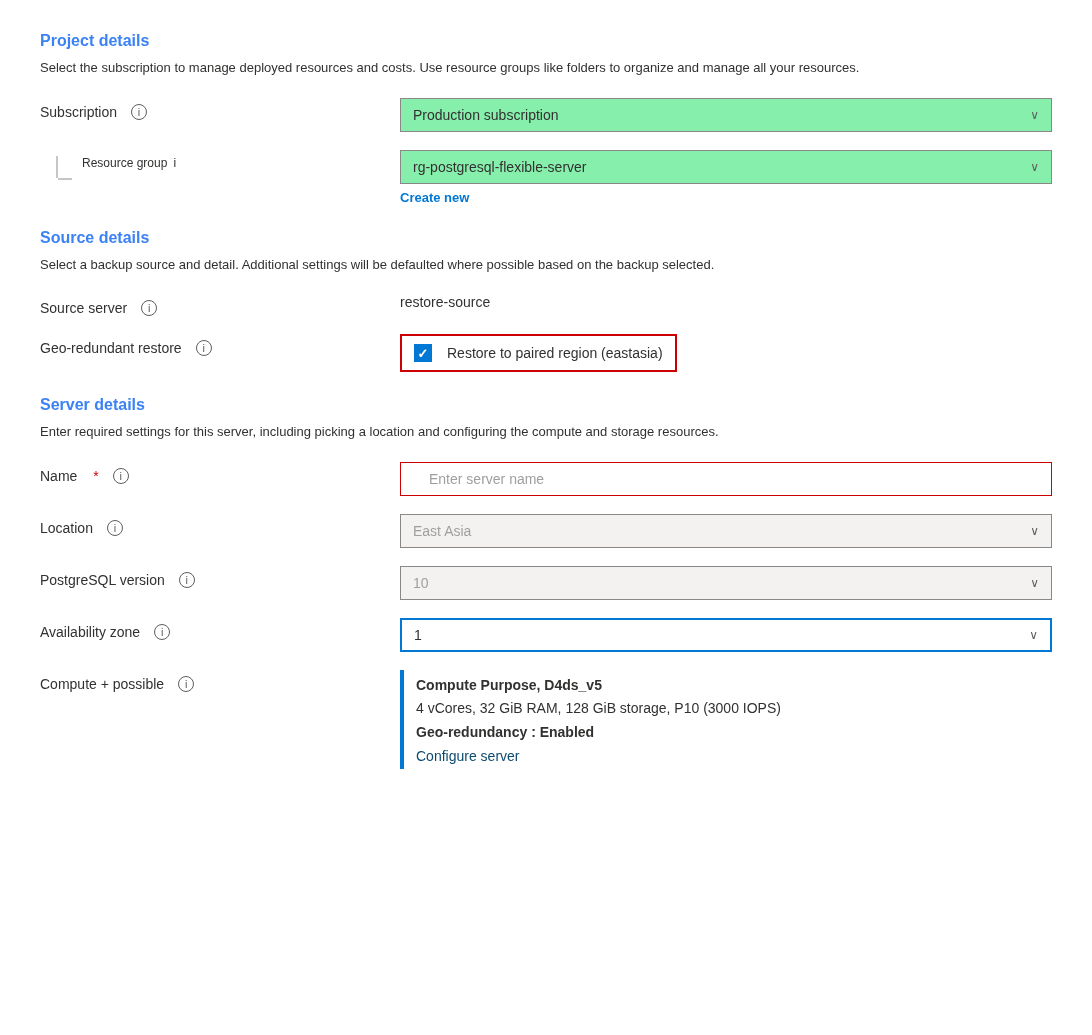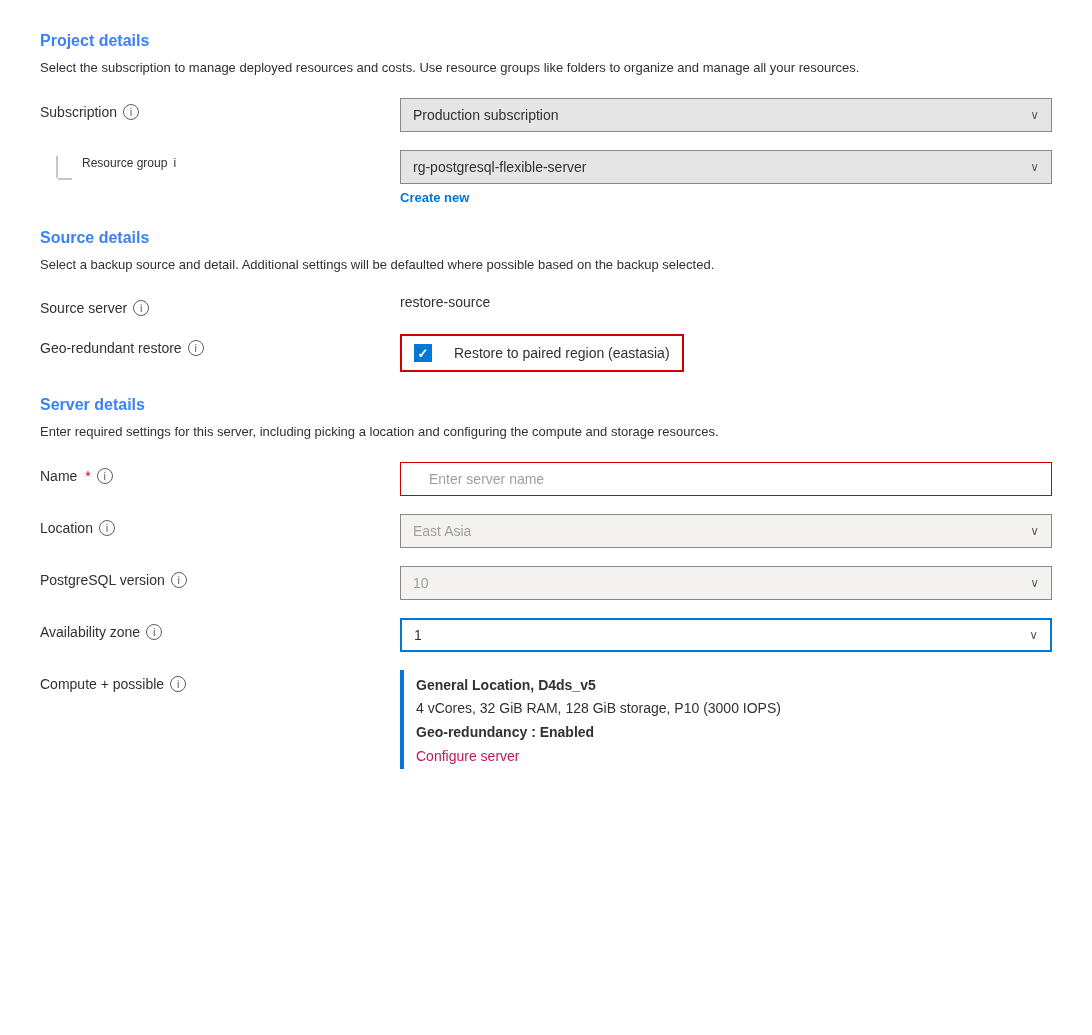--- a/index.html
+++ b/index.html
@@ -30,21 +30,21 @@
       display: flex;
       align-items: flex-start;
       margin-bottom: 18px;
     }
 
     .field-label {
       width: 360px;
       min-width: 360px;
       display: flex;
       align-items: center;
-      gap: 6px;
+      gap: 14px;
       padding-top: 6px;
       font-size: 14px;
       color: #323130;
     }
 
     .field-label .required {
       color: #c00;
       margin-left: 2px;
     }
 
@@ -62,21 +62,21 @@
       flex-shrink: 0;
     }
 
     .field-control {
       flex: 1;
     }
 
     .dropdown {
       width: 100%;
       border: 1px solid #8a8886;
-      background: #e5e5e5;
+      background: #86efac;
       padding: 6px 12px;
       display: flex;
       align-items: center;
       justify-content: space-between;
       cursor: pointer;
       font-size: 14px;
       color: #323130;
       min-height: 34px;
     }
 
@@ -125,21 +125,21 @@
 
     .source-server-value {
       font-size: 14px;
       color: #323130;
       padding-top: 6px;
     }
 
     .checkbox-area {
       display: flex;
       align-items: center;
-      gap: 22px;
+      gap: 15px;
       border: 2px solid #c00;
       padding: 8px 12px;
       display: inline-flex;
     }
 
     .checkbox-checked {
       width: 18px;
       height: 18px;
       background: #0078d4;
       border: 2px solid #0078d4;
@@ -331,21 +331,21 @@
     </div>
   </div>
 
   <div class="field-row">
     <div class="field-label">
       <span>Compute + possible</span>
       <span class="info-icon">i</span>
     </div>
     <div class="field-control">
       <div style="display:flex; flex-direction:column; padding-top:4px; border-left: 4px solid #0078d4; padding-left: 12px;">
-        <div class="compute-storage-value bold-line" style="font-weight:700;">General Location, D4ds_v5</div>
+        <div class="compute-storage-value bold-line" style="font-weight:700;">Compute Purpose, D4ds_v5</div>
         <div class="compute-storage-value">4 vCores, 32 GiB RAM, 128 GiB storage, P10 (3000 IOPS)</div>
         <div class="compute-storage-value bold-line" style="font-weight:700;">Geo-redundancy : Enabled</div>
-        <a class="compute-storage-value link-line" style="color:#be185d; cursor:pointer;">Configure server</a>
+        <a class="compute-storage-value link-line" style="color:#0c4a6e; cursor:pointer;">Configure server</a>
       </div>
     </div>
   </div>
 
 </div>
 
 </body></html>

